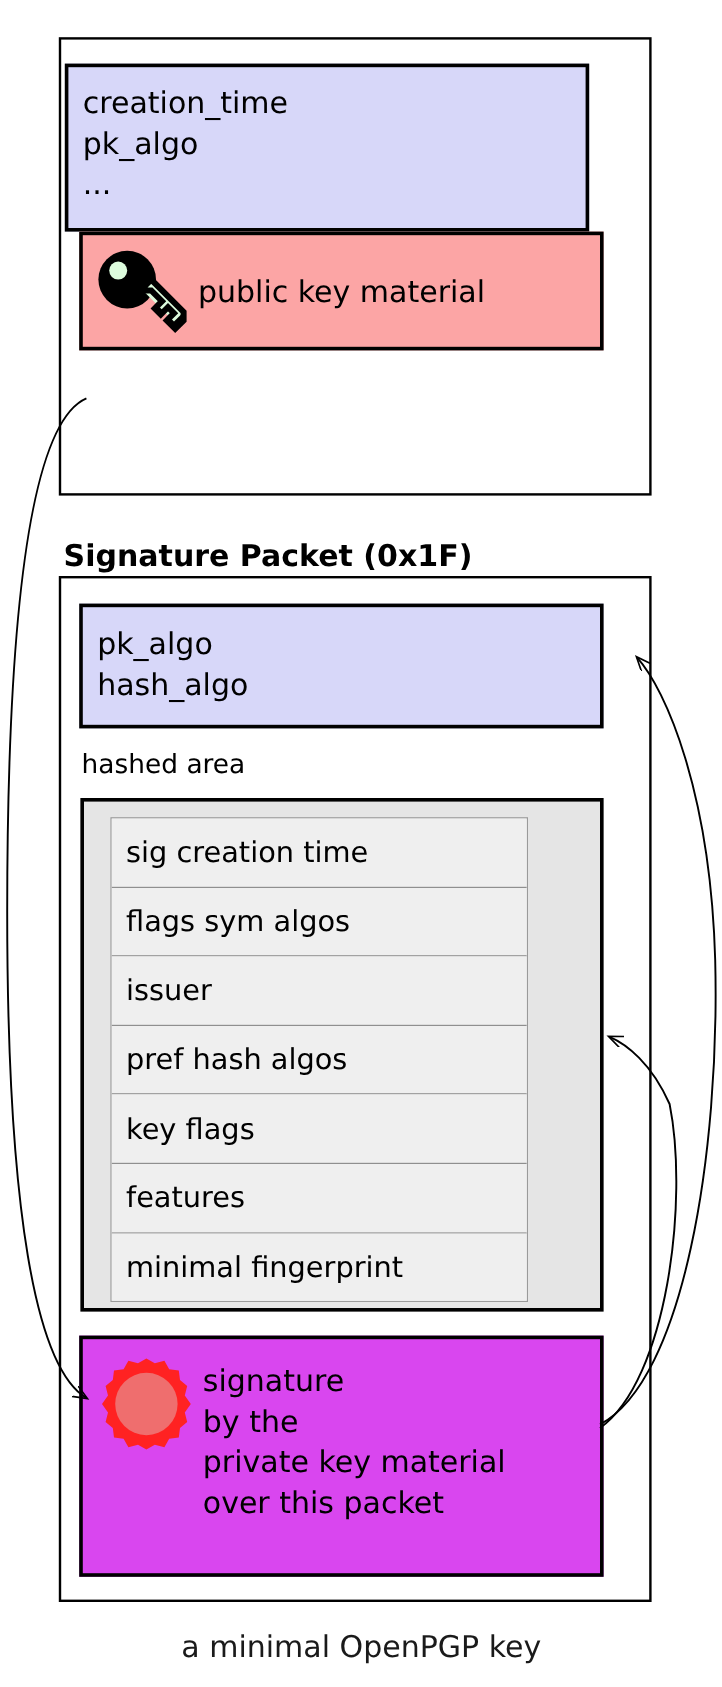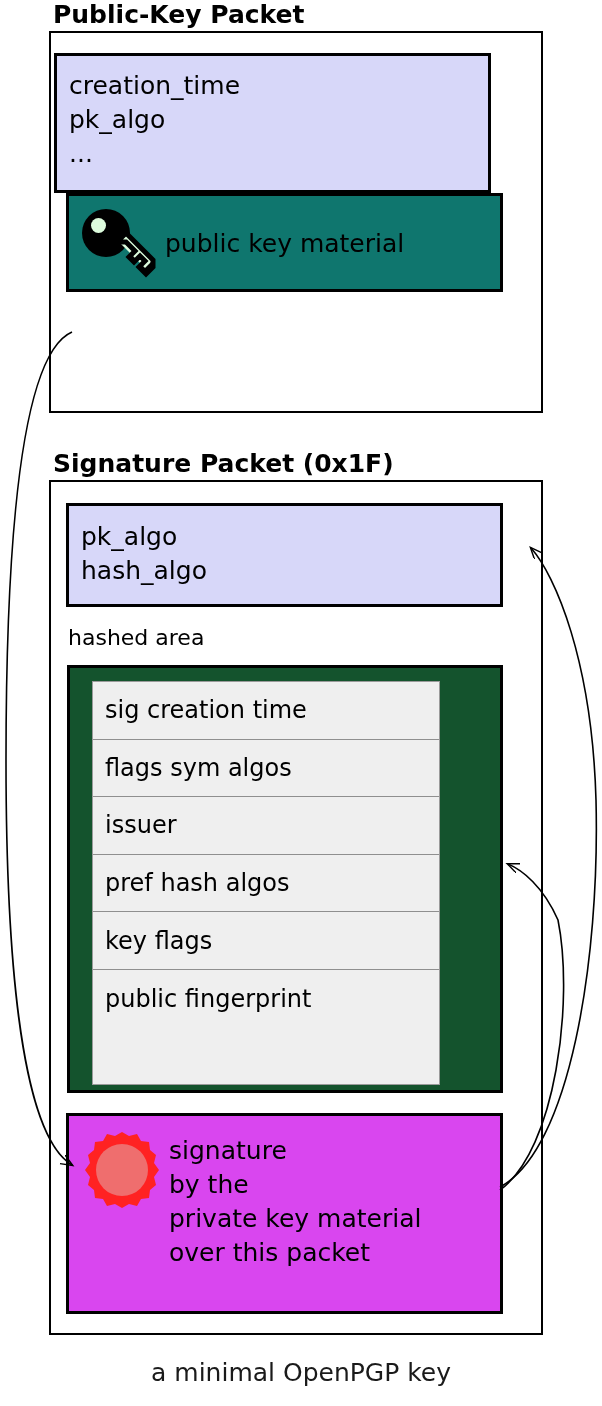--- a/index.html
+++ b/index.html
@@ -39,21 +39,21 @@
     box-sizing: border-box;
     border: 2px solid #000000;
     background: #ffffff;
   }
   .field-box {
     position: absolute;
     box-sizing: border-box;
     border: 3px solid #000000;
   }
   .field-lavender { background: #d7d7f9; }
-  .field-green    { background: #0f766e; }
+  .field-green    { background: #fca5a5; }
   .field-yellow   { background: #d946ef; }
 
   .field-text {
     position: absolute;
     font-family: "DejaVu Sans", sans-serif;
     font-size: 25px;
     line-height: 34px;
     color: #000000;
     white-space: pre-line;
   }
@@ -61,21 +61,21 @@
     position: absolute;
     font-family: "DejaVu Sans", sans-serif;
     font-size: 22px;
     color: #000000;
     white-space: nowrap;
   }
   .hashed-container {
     position: absolute;
     box-sizing: border-box;
     border: 3px solid #000000;
-    background: #14532d;
+    background: #e5e5e5;
   }
   .hashed-list {
     position: absolute;
     box-sizing: border-box;
     border: 1px solid #9a9a9a;
     background: #efefef;
     overflow: hidden;
   }
   .hashed-item {
     box-sizing: border-box;
@@ -99,21 +99,20 @@
     font-size: 25px;
     color: #1a1a1a;
   }
   .icon-wrap { position: absolute; }
 </style>
 </head>
 <body>
 
 <div id="diagram">
 
-  <div class="packet-title" style="left:53px; top:0px;">Public-Key Packet</div>
 
   <div class="packet-outer" style="left:49px; top:31px; width:494px; height:382px;"></div>
 
   <div class="field-box field-lavender" style="left:54px; top:53px; width:437px; height:140px;">
     <div class="field-text" style="left:12px; top:13px;">creation_time
 pk_algo
 ...</div>
   </div>
 
   <div class="field-box field-green" style="left:66px; top:193px; width:437px; height:99px;">
@@ -142,21 +141,22 @@
 
   <div class="label-plain" style="left:68px; top:625px;">hashed area</div>
 
   <div class="hashed-container" style="left:67px; top:665px; width:436px; height:428px;">
     <div class="hashed-list" style="left:22px; top:13px; width:348px; height:404px;" id="hashed-list">
         <div class="hashed-item">sig creation time</div>
         <div class="hashed-item">flags sym algos</div>
         <div class="hashed-item">issuer</div>
         <div class="hashed-item">pref hash algos</div>
         <div class="hashed-item">key flags</div>
-        <div class="hashed-item">public fingerprint</div>
+        <div class="hashed-item">features</div>
+        <div class="hashed-item">minimal fingerprint</div>
       </div>
   </div>
 
   <div class="field-box field-yellow" style="left:66px; top:1113px; width:437px; height:201px;">
     <div class="icon-wrap" style="left:12px; top:13px;">
       <svg width="82" height="82" viewBox="0 0 82 82" xmlns="http://www.w3.org/2000/svg">
         <path d="M41 3 L48 7 L56 5 L60 12 L68 13 L69 21 L75 26 L73 34 L78 41 L73 48
                  L75 56 L69 61 L68 69 L60 70 L56 77 L48 75 L41 79 L34 75 L26 77 L22 70
                  L14 69 L13 61 L7 56 L9 48 L4 41 L9 34 L7 26 L13 21 L14 13 L22 12
                  L26 5 L34 7 Z" fill="#ff2222"></path>

